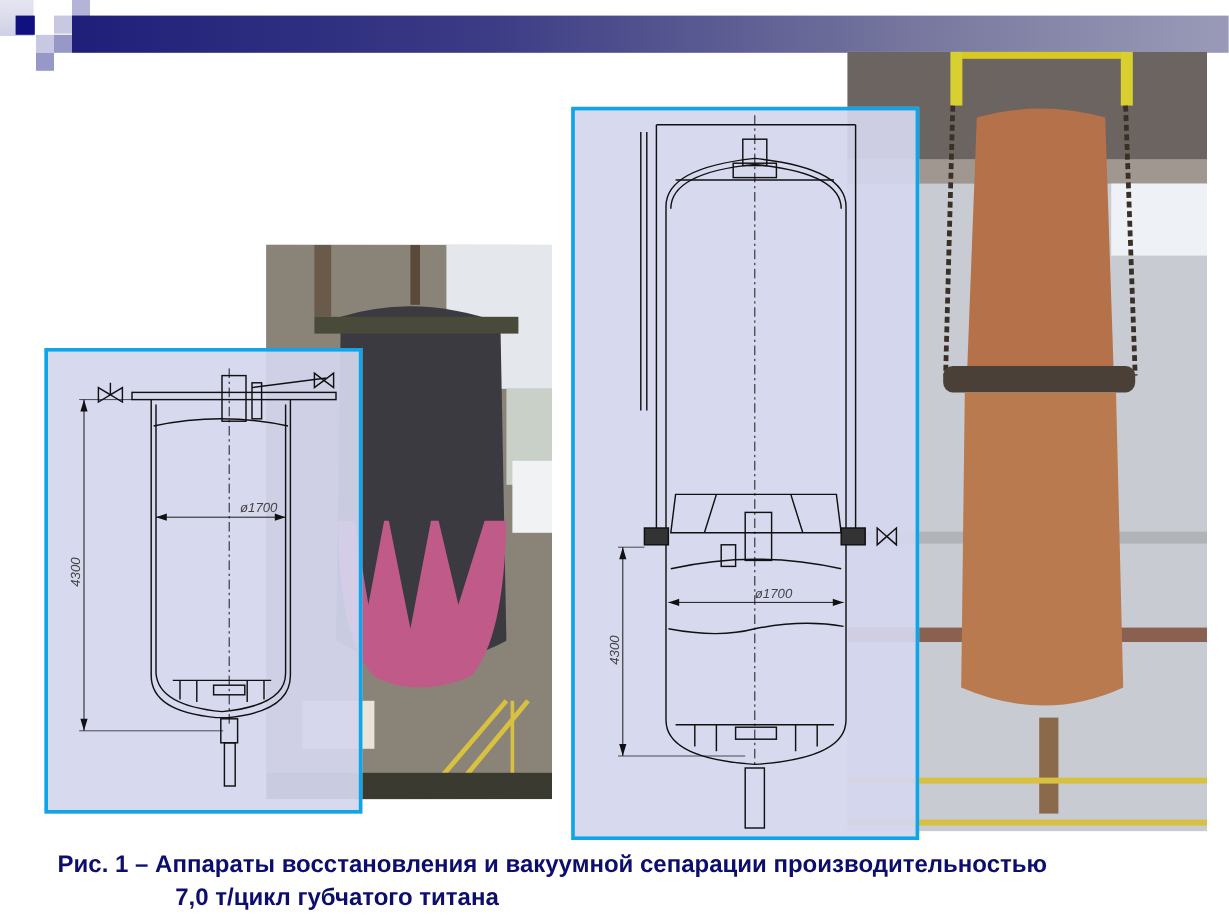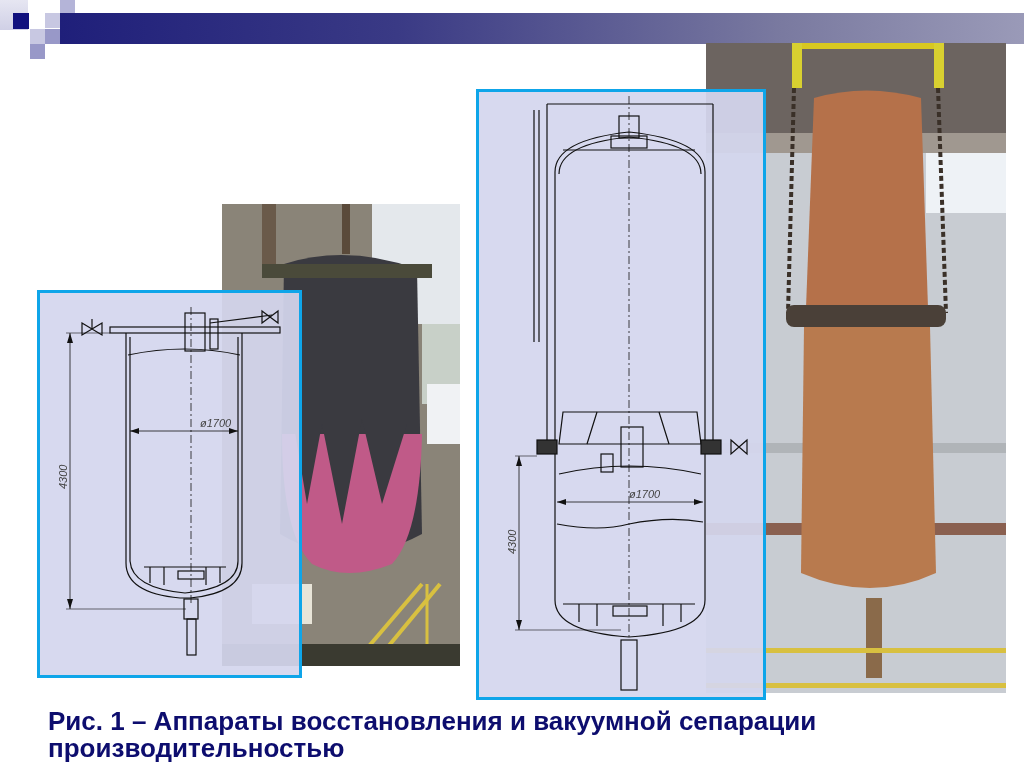--- a/index.html
+++ b/index.html
@@ -1,21 +1,21 @@
 <!DOCTYPE html>
 <html><head>
 <meta charset="utf-8">
 <style>
   html, body { margin:0; padding:0; }
   body { width:1024px; height:767px; background:#ffffff; position:relative; overflow:hidden; font-family:"Liberation Sans", sans-serif; }
   .hdr-bar { position:absolute; left:60px; top:13px; width:964px; height:31px; background:linear-gradient(to right,#1f1f7a 0%,#3a3a85 35%,#7a7aa0 75%,#9a9ab8 100%); }
   .sq { position:absolute; }
   .photo { position:absolute; overflow:hidden; }
   .drawing { position:absolute; border:3px solid #0ea5e9; background:rgba(212,214,238,0.93); box-sizing:border-box; }
-  .caption { position:absolute; left:48px; top:708px; width:960px; color:#0d0d6e; font-weight:bold; font-size:26px; line-height:27px; }
+  .caption { position:absolute; left:48px; top:708px; width:960px; color:#0d0d6e; font-weight:bold; font-size:20px; line-height:27px; }
   .caption .l2 { padding-left:98px; display:block; }
   svg { position:absolute; left:0; top:0; }
 </style>
 </head>
 <body>
 
 <div>
   <div class="sq" style="left:0;top:0;width:28px;height:30px;background:linear-gradient(#e6e6f2,#d0d0e6);"></div>
   <div class="sq" style="left:13px;top:13px;width:16px;height:16px;background:#10107e;"></div>
   <div class="sq" style="left:45px;top:13px;width:15px;height:15px;background:#c8c8e2;"></div>
@@ -152,13 +152,14 @@
     </g>
     <path d="M40 364 L37 374 L43 374 Z M40 538 L37 528 L43 528 Z" fill="#111"></path>
     <path d="M78 410 L87 407 L87 413 Z M224 410 L215 407 L215 413 Z" fill="#111"></path>
     <text x="150" y="406" font-size="11" font-style="italic" fill="#444" font-family="Liberation Sans, sans-serif">ø1700</text>
     <text x="0" y="0" transform="translate(37 462) rotate(-90)" font-size="11" font-style="italic" fill="#444" font-family="Liberation Sans, sans-serif">4300</text>
   </svg>
 </div>
 
 <div class="caption">
   <span>Рис. 1 – Аппараты восстановления и вакуумной сепарации производительностью</span>
+  <span class="l2">7,0 т/цикл губчатого титана</span>
 </div>
 
 </body></html>

